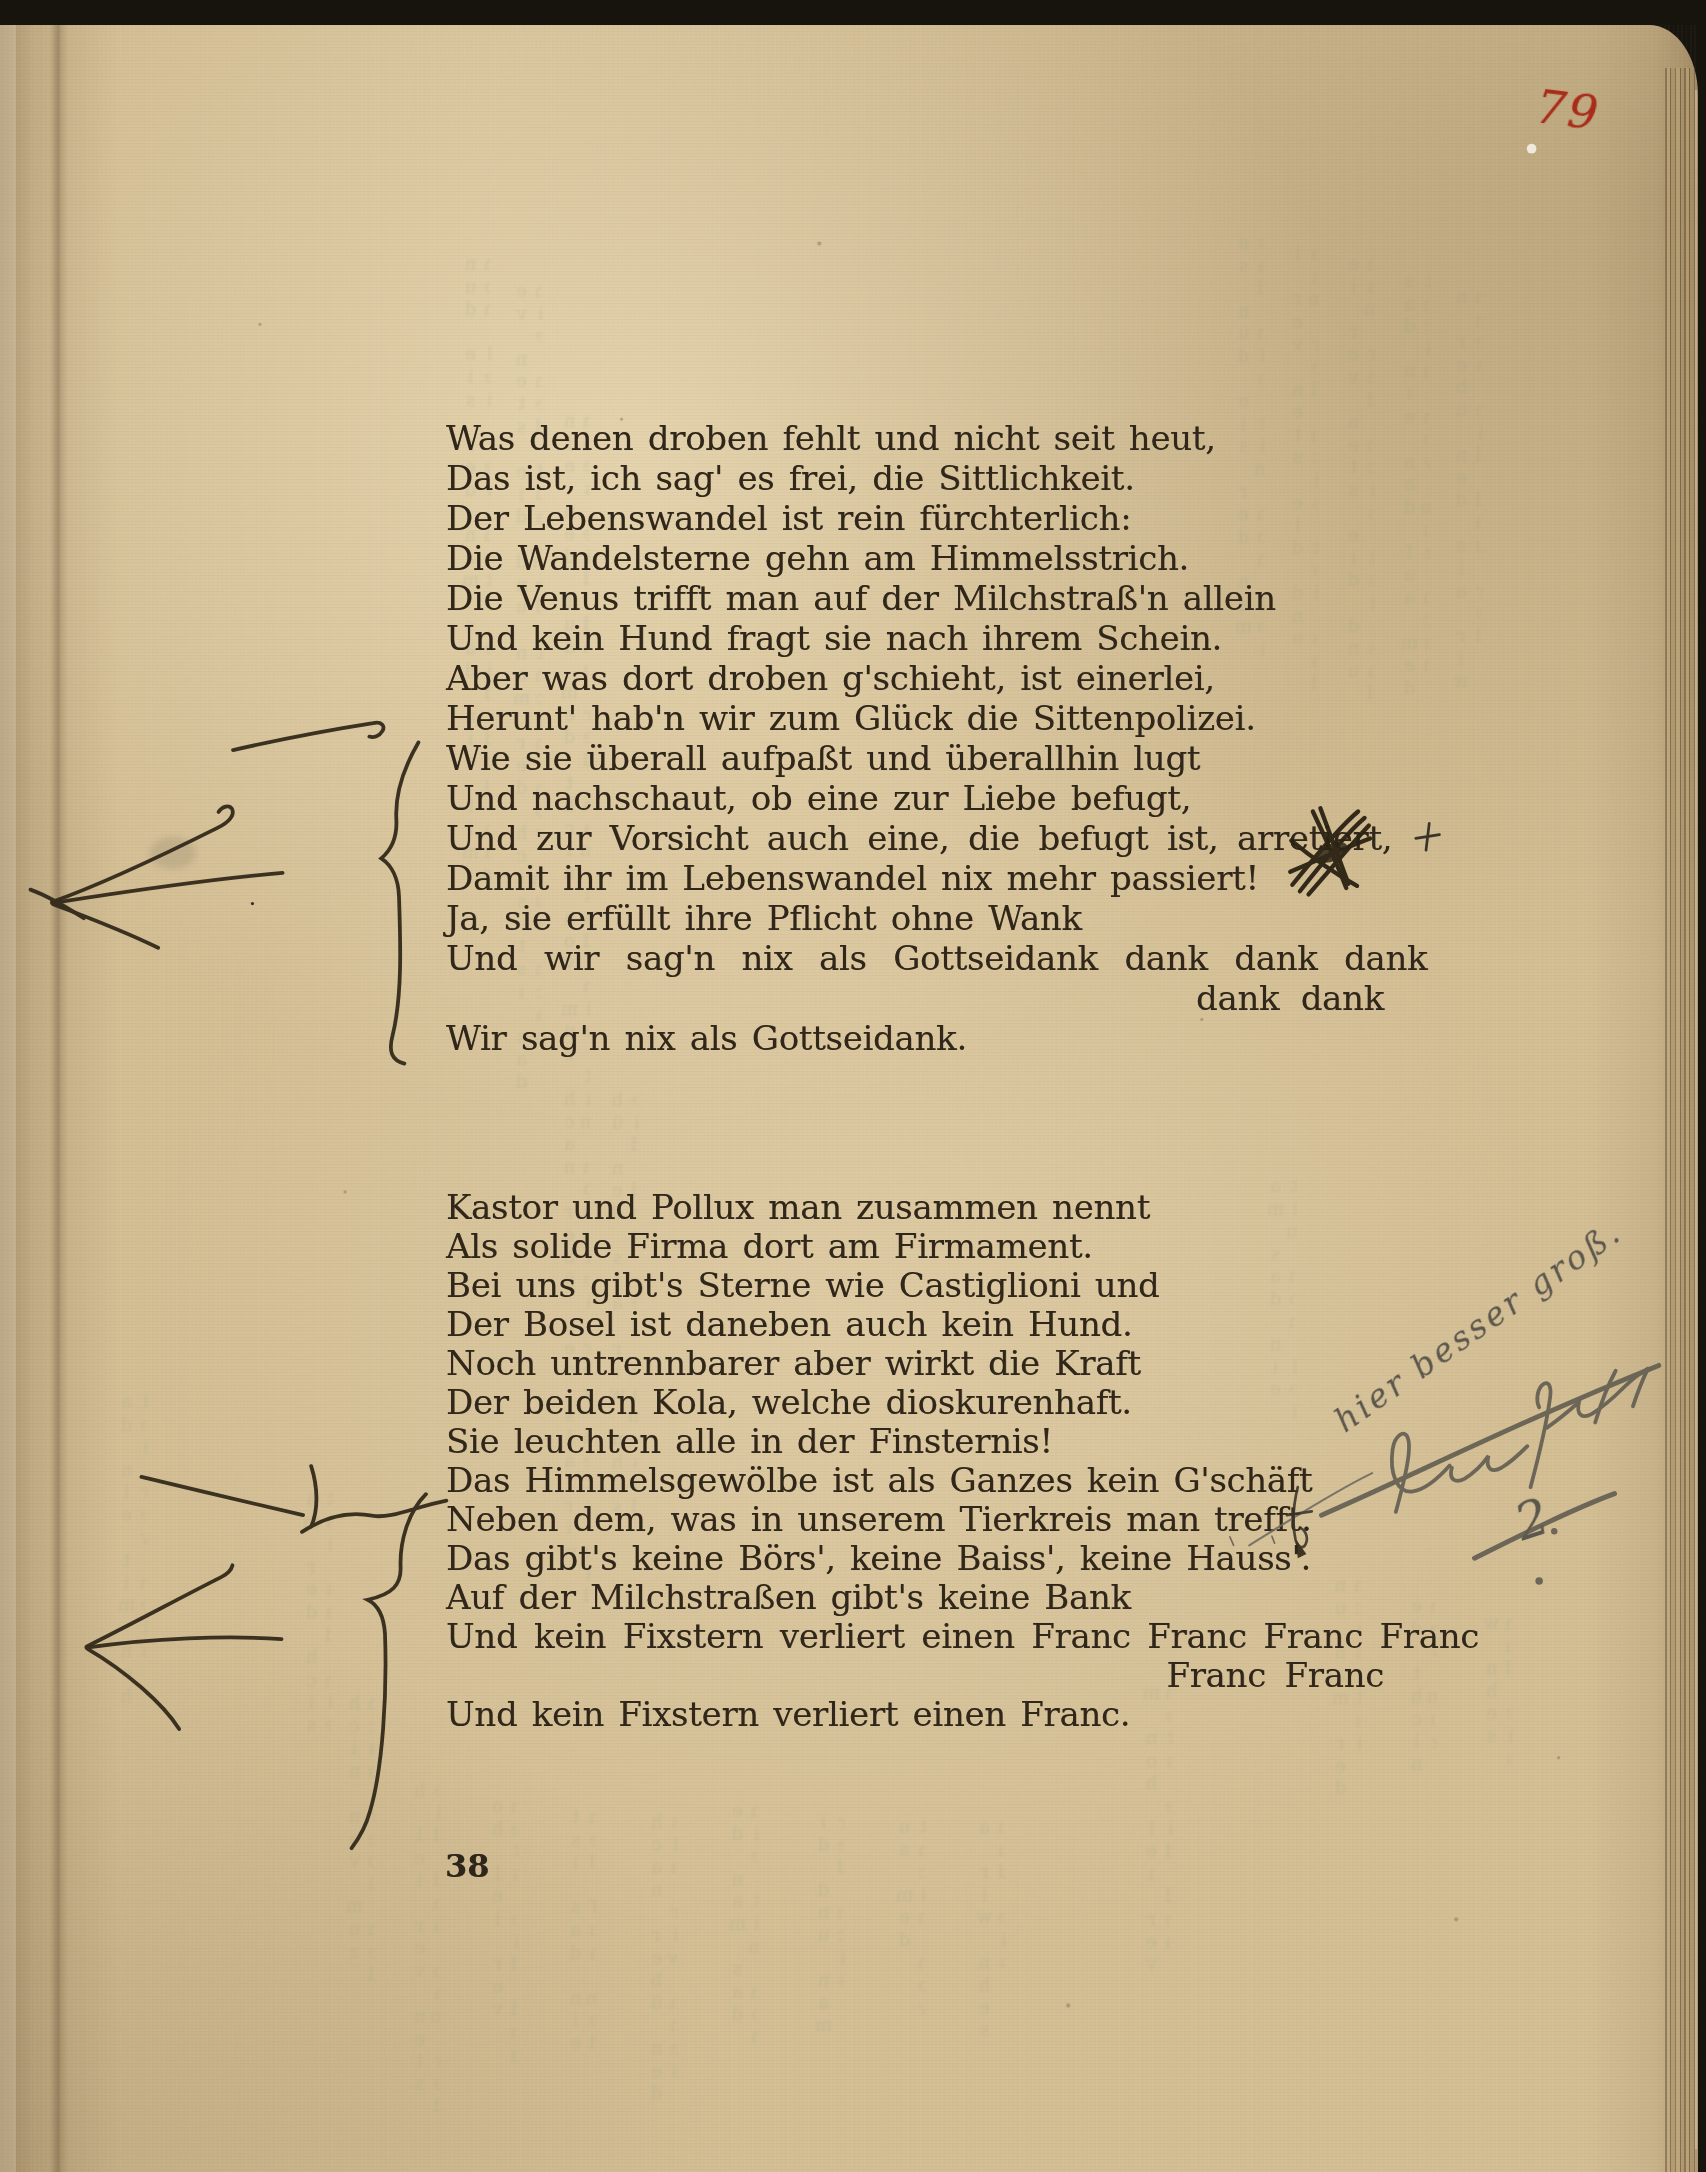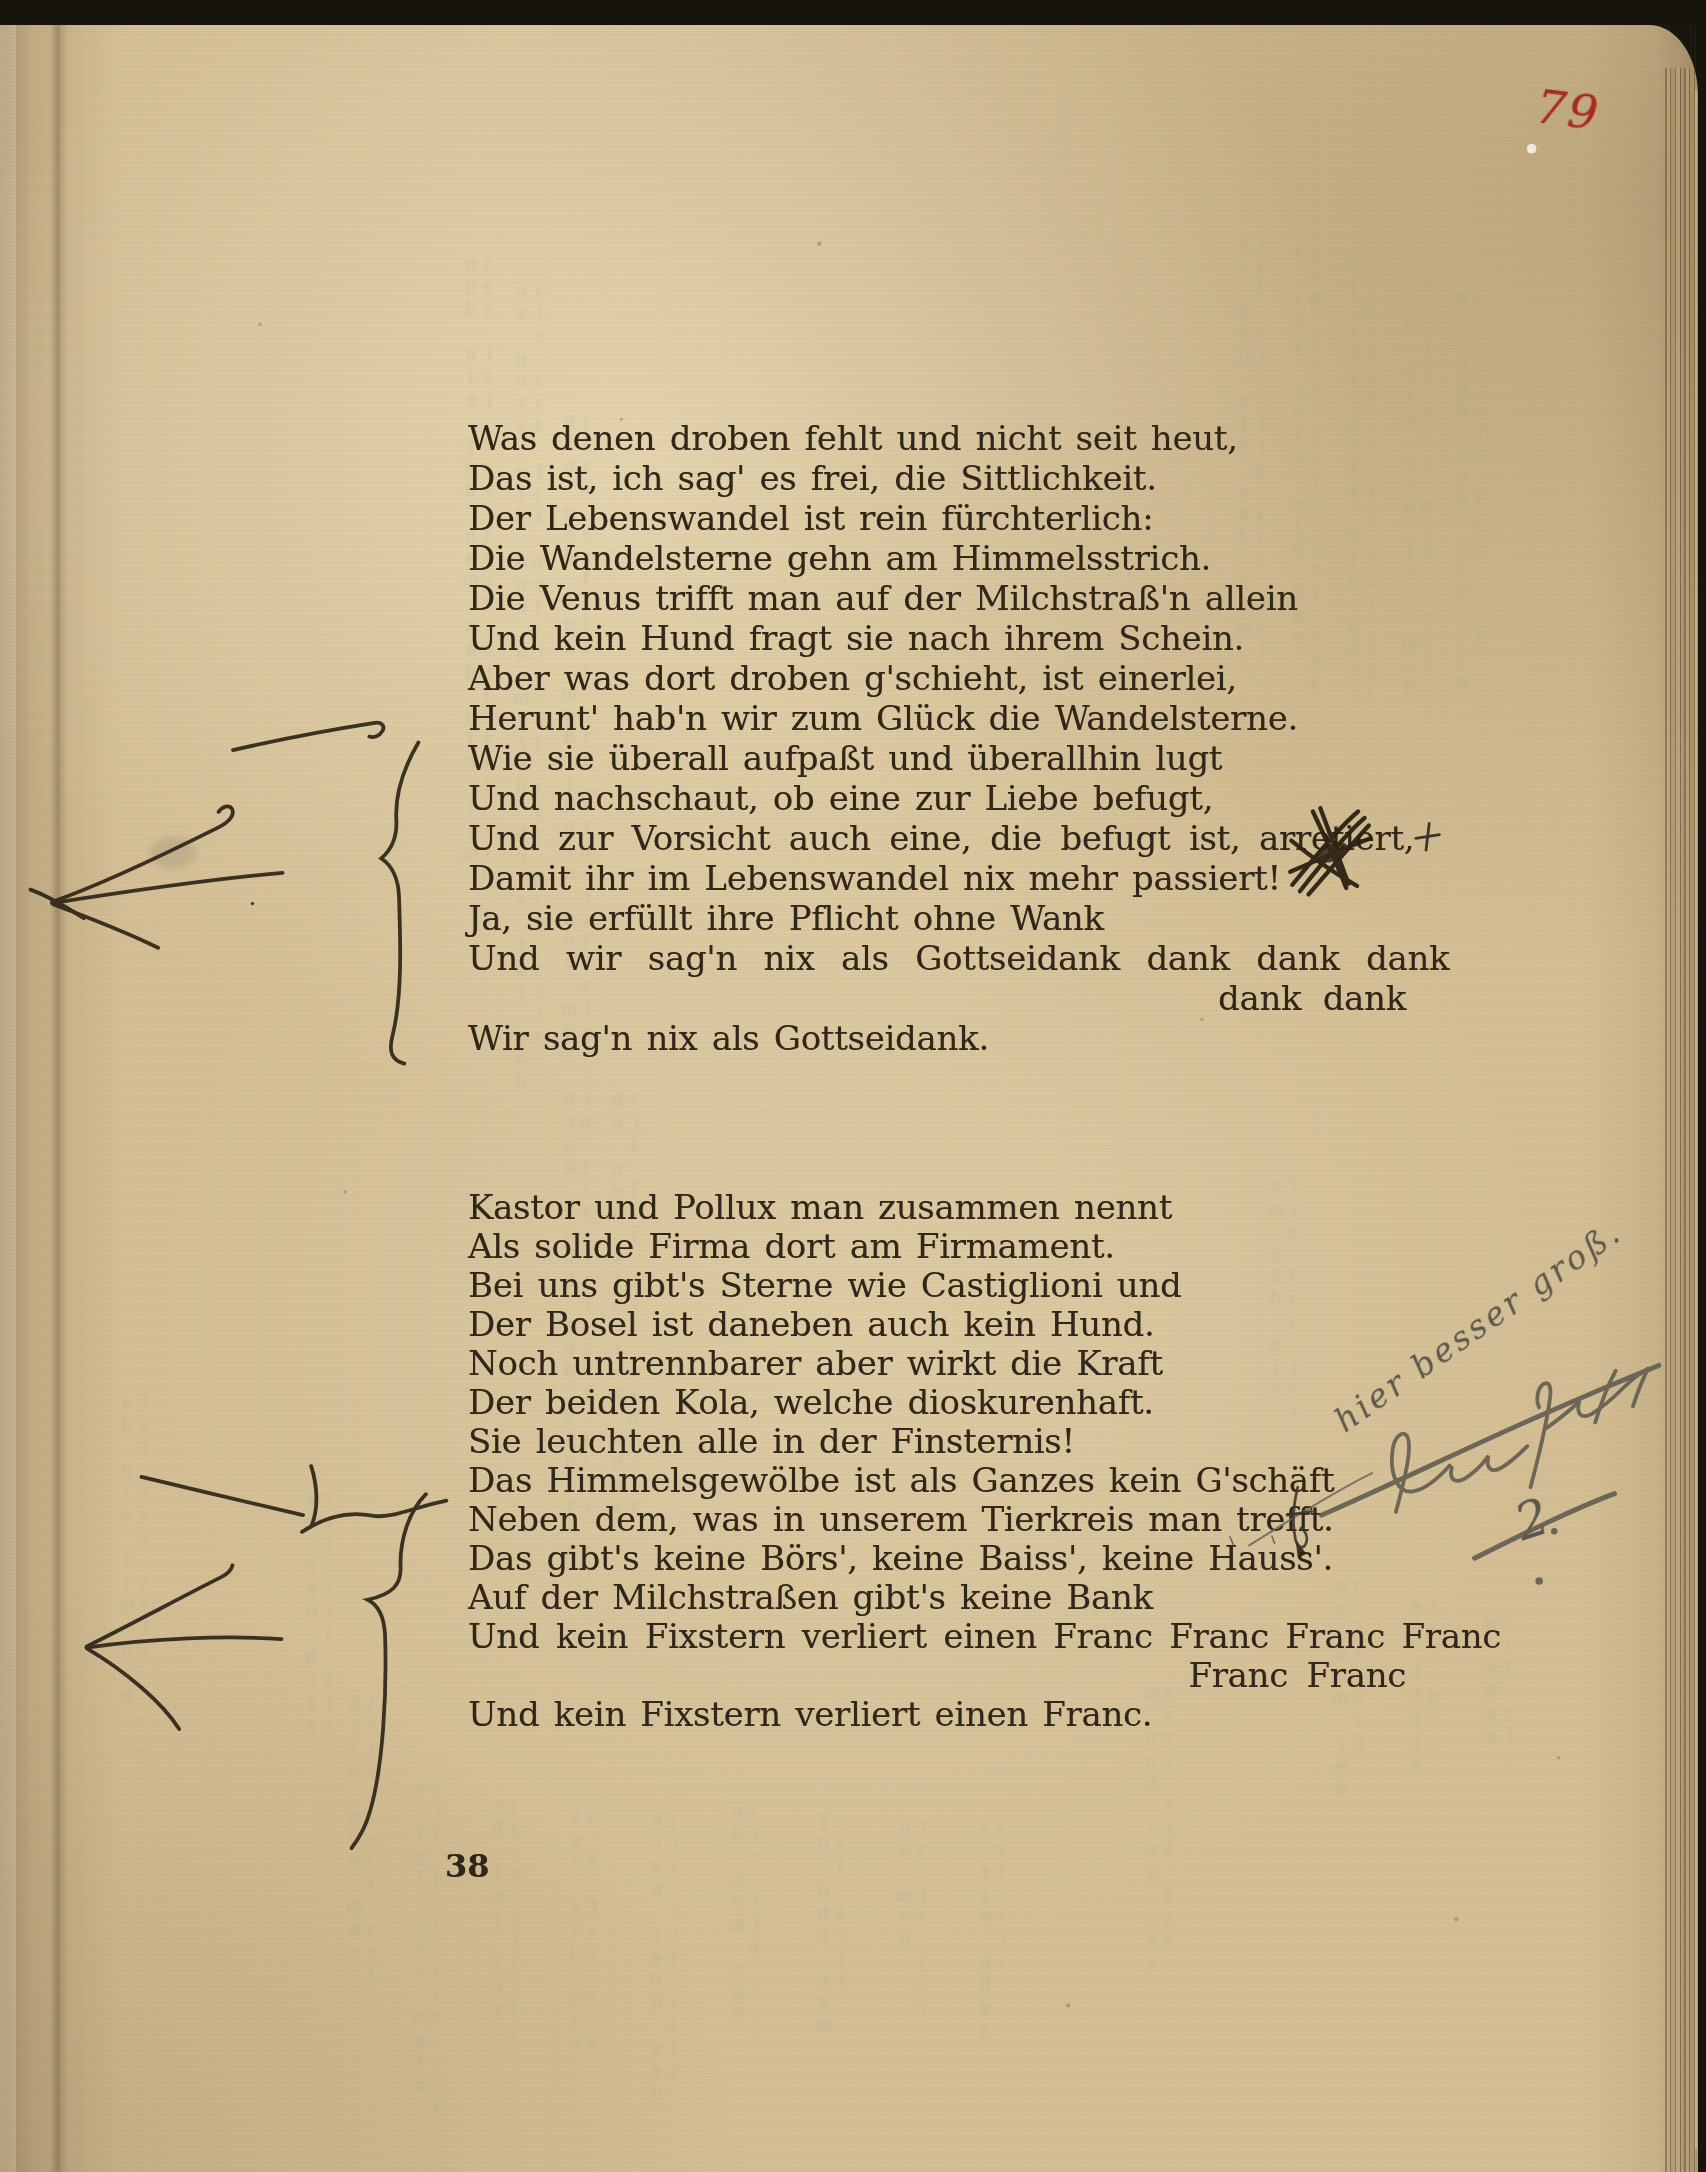--- a/index.html
+++ b/index.html
@@ -22,21 +22,21 @@
       repeating-linear-gradient(90deg, rgba(255,255,245,.025) 0 1.6px, rgba(0,0,0,0) 1.6px 4.3px);}
   .crease{position:absolute;left:50px;top:0;width:18.3px;height:100%;
     background:linear-gradient(90deg, rgba(70,50,28,0) 0%, rgba(70,50,28,.30) 45%, rgba(70,50,28,.12) 65%, rgba(70,50,28,0) 100%);}
   .leftlight{position:absolute;left:0;top:0;width:16px;height:100%;background:rgba(255,246,222,.22);}
   .edgestack{position:absolute;left:1665px;top:43px;width:30px;height:2104px;opacity:.85;filter:blur(0.3px);
     background:repeating-linear-gradient(90deg, rgba(92,72,42,.55) 0 1.6px, rgba(193,167,122,.55) 1.6px 4.9px,
       rgba(58,44,24,.5) 4.9px 6px, rgba(166,140,98,.5) 6px 9.7px);}
   .edgehl{position:absolute;left:1695px;top:65px;width:2.2px;height:2059px;background:rgba(240,235,220,.35);}
   .poem{position:absolute;left:446px;width:938px;color:#30271a;font-size:34px;
         letter-spacing:-0.3px;word-spacing:3.8px;white-space:nowrap;
-        text-shadow:0.3px 0.4px 0.5px rgba(48,39,26,.38);margin-left:22px;}
+        text-shadow:0.3px 0.4px 0.5px rgba(48,39,26,.38);}
   .s1{top:418px;line-height:40px;}
   .s2{top:1188px;line-height:39px;}
   .line{height:inherit;}
   .right{text-align:right;}
   .ws-sm{word-spacing:6px;}
   .ws-med{word-spacing:8px;}
   .ws-wide{word-spacing:10.8px;}
   .ws-xwide{word-spacing:16px;}
   .folio{position:absolute;left:445px;top:1847px;font-size:32px;font-weight:bold;color:#2e261a;
          text-shadow:0.3px 0.4px 0.5px rgba(46,38,26,.4);}
@@ -95,21 +95,21 @@
 </div>
 
 <div class="poem s1" id="stanza1">
     <div class="line">Was denen droben fehlt und nicht seit heut,</div>
     <div class="line">Das ist, ich sag' es frei, die Sittlichkeit.</div>
     <div class="line">Der Lebenswandel ist rein fürchterlich:</div>
     <div class="line">Die Wandelsterne gehn am Himmelsstrich.</div>
     <div class="line">Die Venus trifft man auf der Milchstraß'n allein</div>
     <div class="line">Und kein Hund fragt sie nach ihrem Schein.</div>
     <div class="line">Aber was dort droben g'schieht, ist einerlei,</div>
-    <div class="line">Herunt' hab'n wir zum Glück die Wandelsterne.</div>
+    <div class="line">Herunt' hab'n wir zum Glück die Sittenpolizei.</div>
     <div class="line">Wie sie überall aufpaßt und überallhin lugt</div>
     <div class="line">Und nachschaut, ob eine zur Liebe befugt,</div>
     <div class="line ws-med">Und zur Vorsicht auch eine, die befugt ist, arretiert,</div>
     <div class="line">Damit ihr im Lebenswandel nix mehr passiert!</div>
     <div class="line">Ja, sie erfüllt ihre Pflicht ohne Wank</div>
     <div class="line ws-xwide">Und wir sag'n nix als Gottseidank dank dank dank</div>
     <div class="line right ws-wide">dank dank</div>
     <div class="line">Wir sag'n nix als Gottseidank.</div>
   </div>
 <div class="poem s2" id="stanza2">

